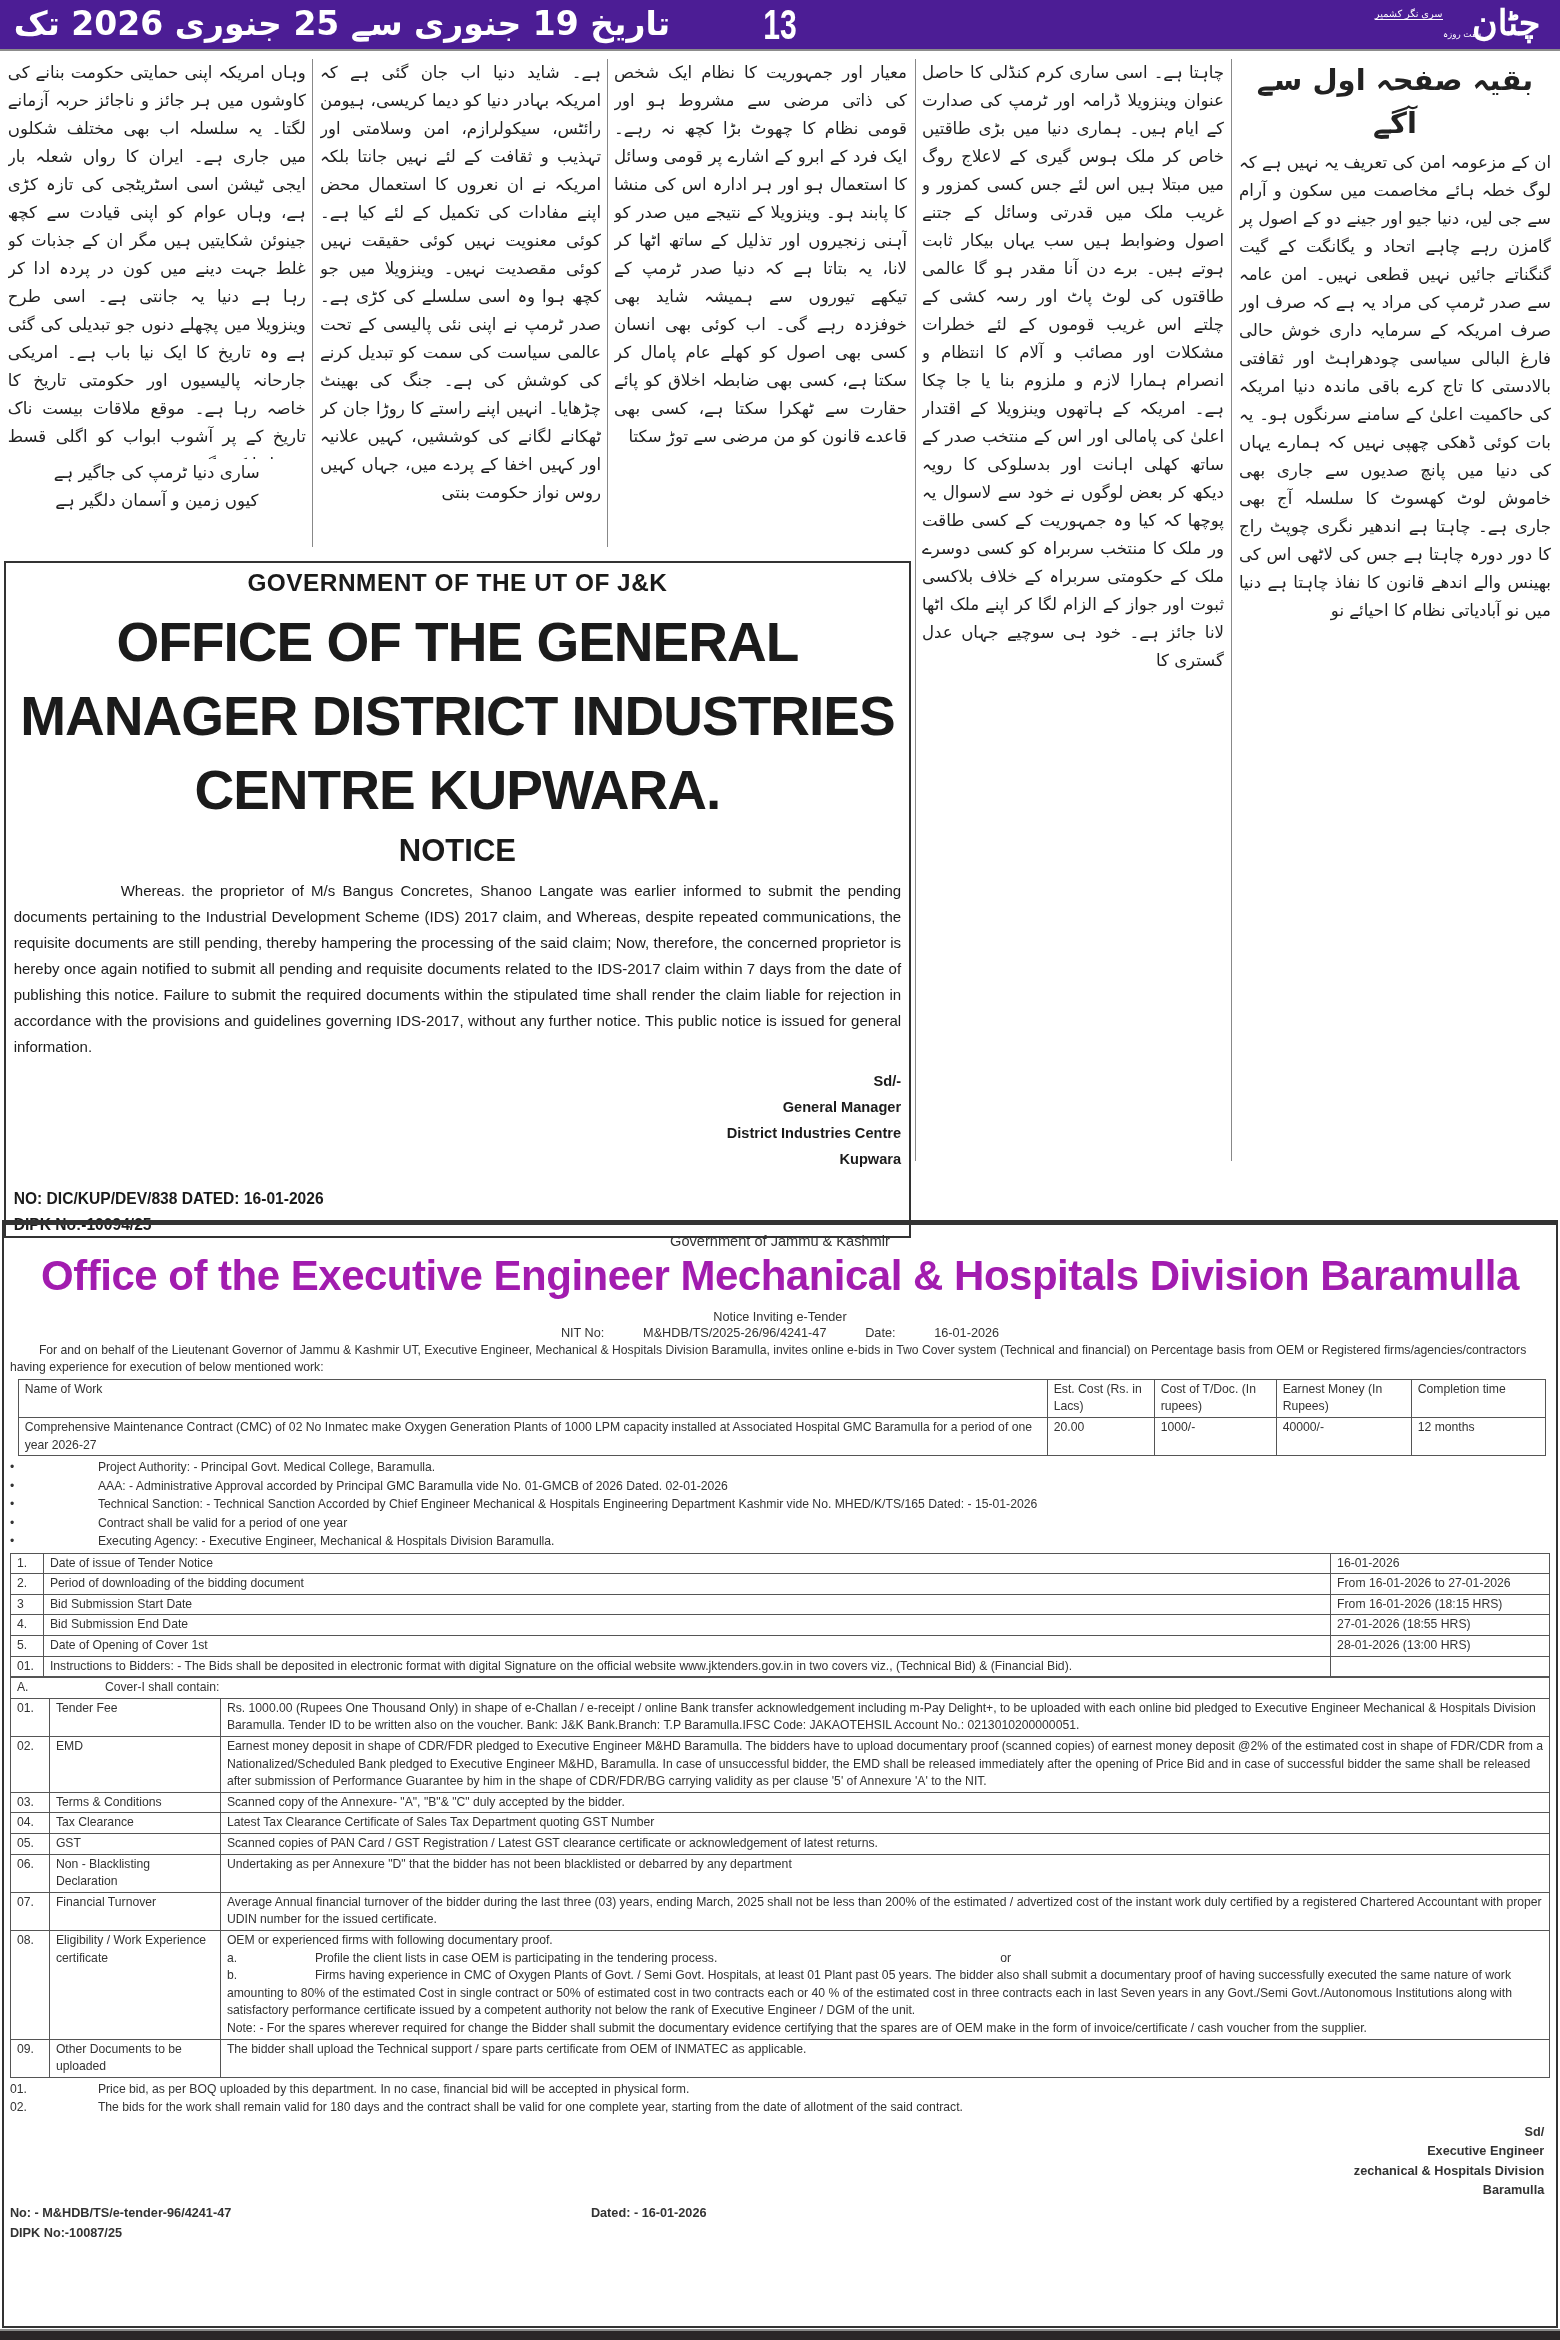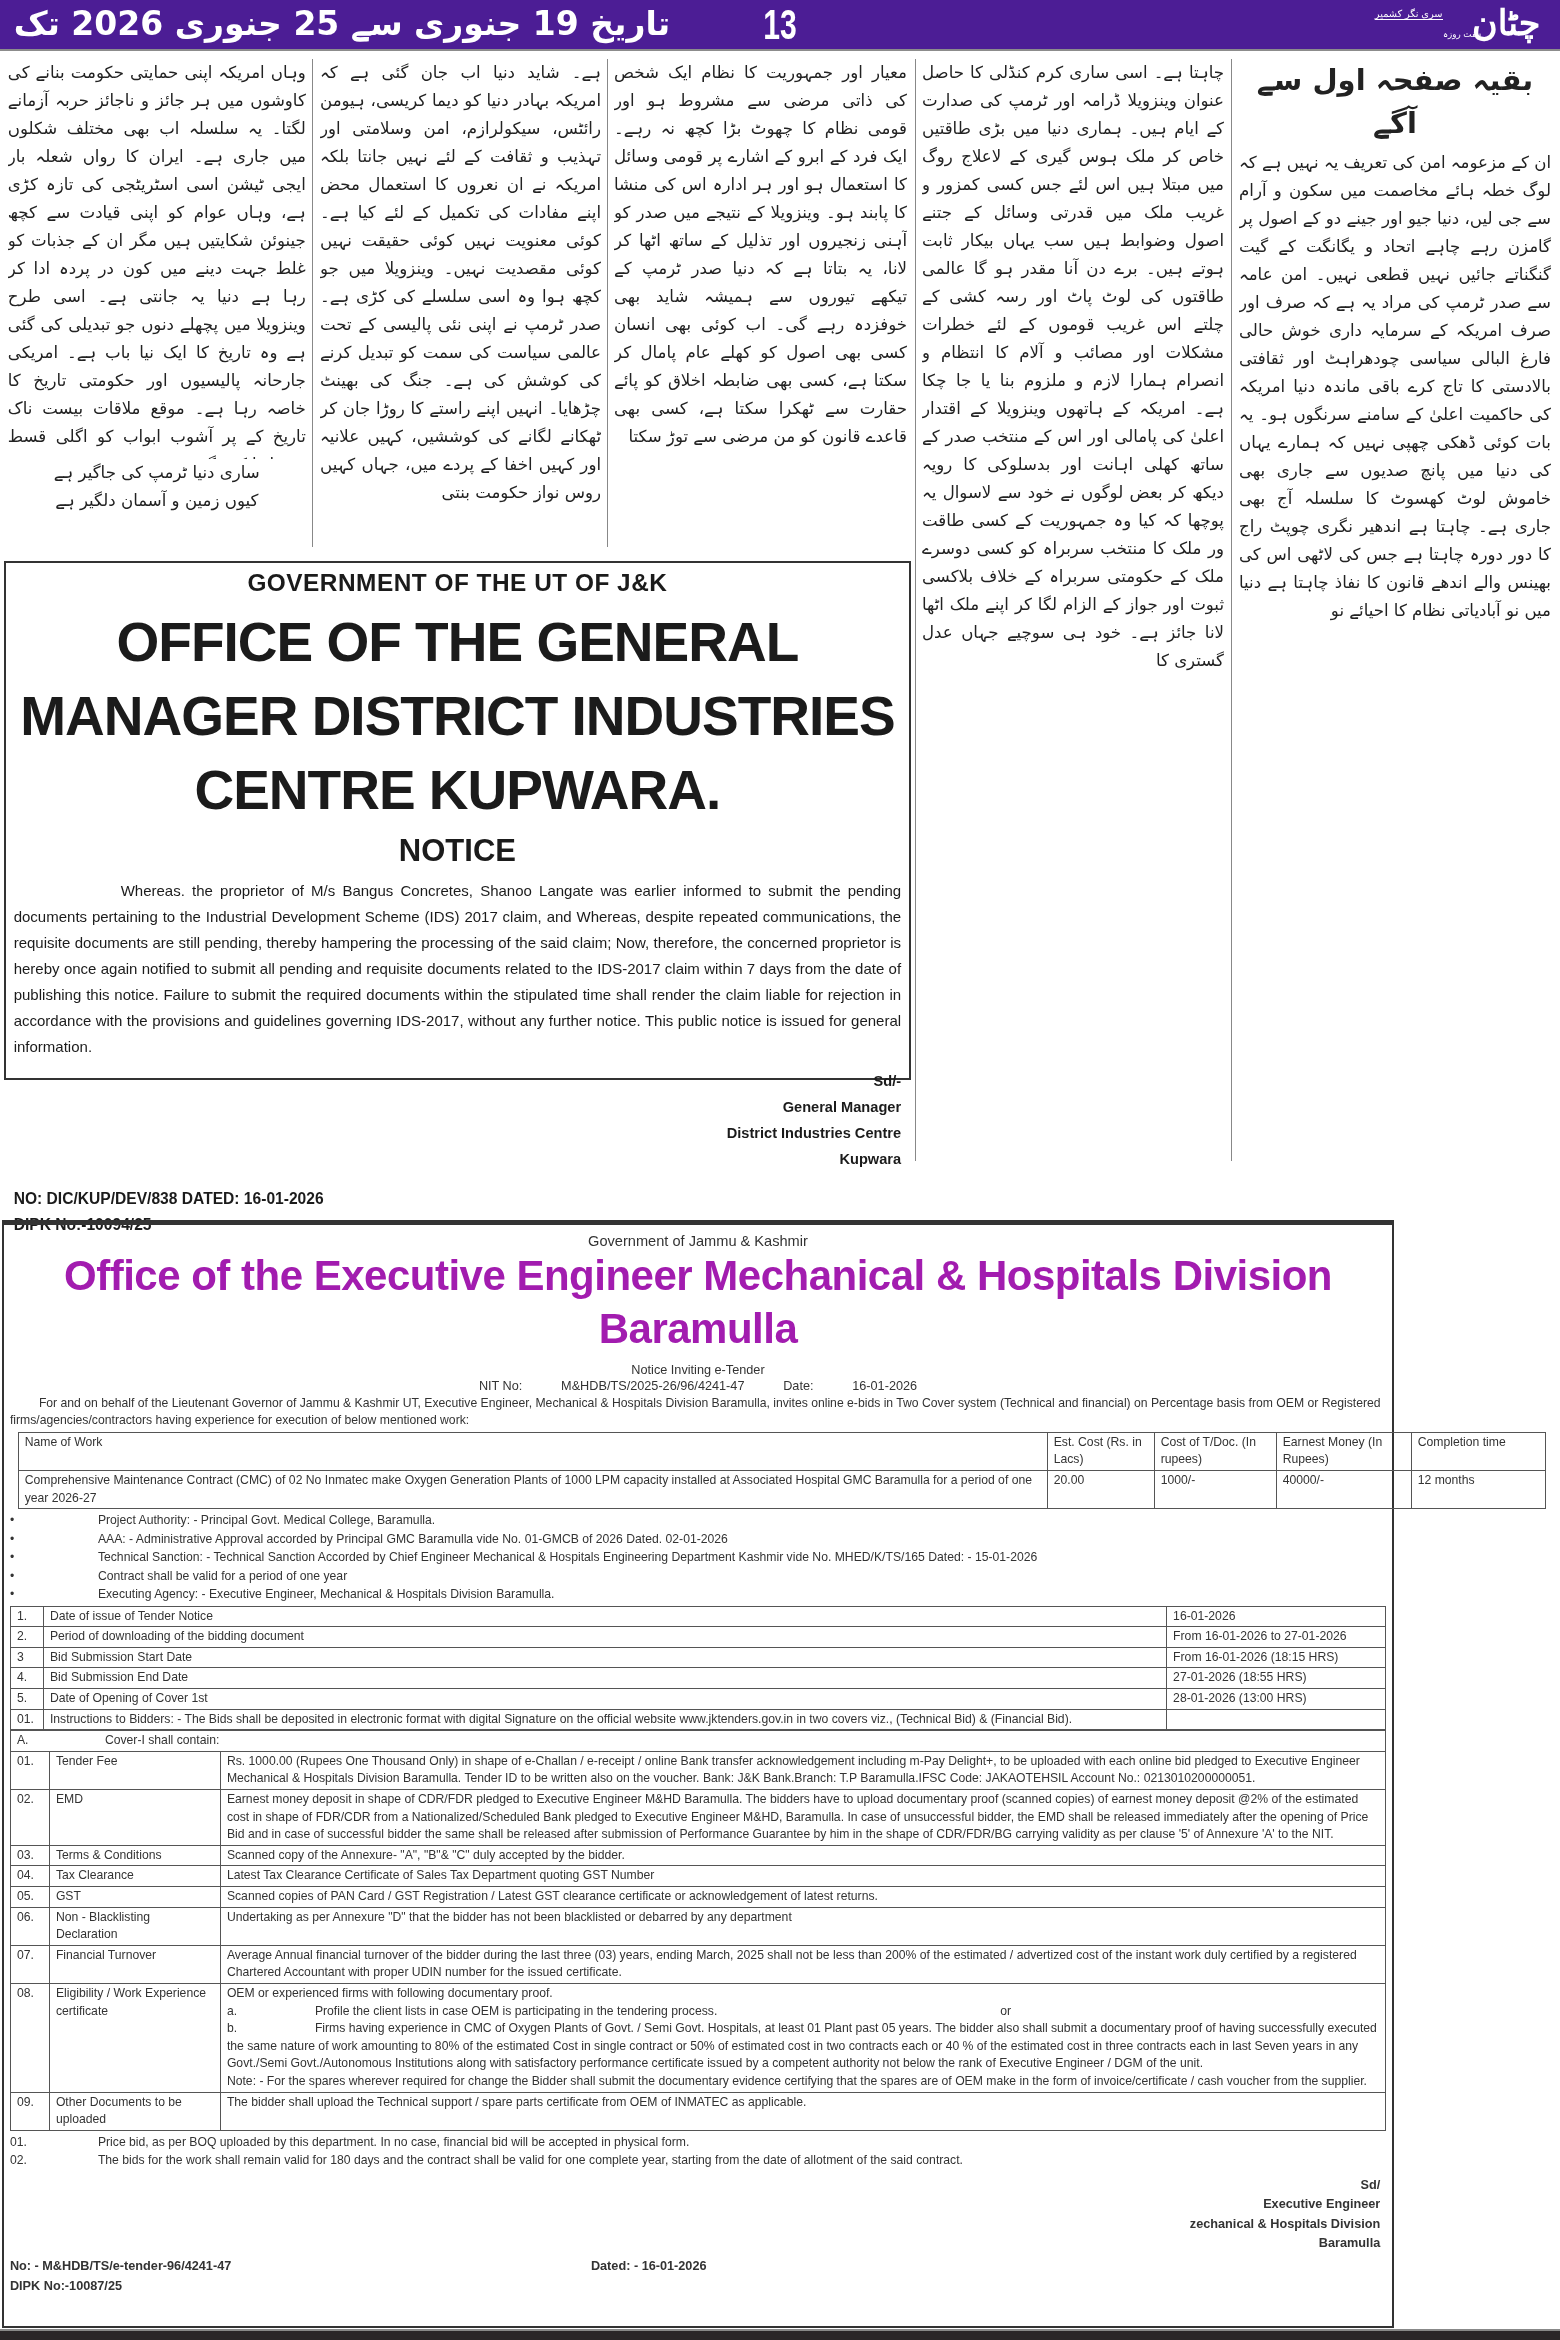--- a/index.html
+++ b/index.html
@@ -10,29 +10,29 @@
   .mh-logo { position: absolute; right: 19.5px; top: 2px; text-align: right; }
   .mh-logo .brand { font-size: 35px; font-weight: bold; font-family: "DejaVu Serif", serif; }
   .mh-logo .sub { position: absolute; right: 98px; top: 5.9px; font-size: 9.8px; border-bottom: 1px solid #fff; white-space: nowrap; }
   .mh-logo .weekly { position: absolute; right: 59px; top: 27px; font-size: 8.8px; white-space: nowrap; }
 
   .urdu-area { position: absolute; top: 59px; left: 0; width: 1560px; }
   .ucol { position: absolute; direction: rtl; text-align: justify; font-family: "DejaVu Sans", sans-serif; font-size: 16.6px; line-height: 28px; color: #222; overflow: hidden; }
   .ucol .uhead { text-align: center; font-size: 29px; font-weight: bold; line-height: 43px; margin-bottom: 3.9px; }
   .coldiv { position: absolute; width: 1px; background: #888; }
 
-  .box1 { position: absolute; left: 3.9px; top: 561px; width: 907px; height: 519px; border: 2px solid #333; padding: 5.9px 7.8px; }
+  .box1 { position: absolute; left: 3.9px; top: 561px; width: 907px; height: 677px; border: 2px solid #333; padding: 5.9px 7.8px; }
   .b1-gov { text-align: center; font-size: 24.4px; font-weight: bold; letter-spacing: 0.5px; }
   .b1-title { text-align: center; font-size: 55px; font-weight: bold; line-height: 74px; letter-spacing: -1px; margin-top: 7.8px; }
   .b1-notice { text-align: center; font-size: 31px; font-weight: bold; margin-top: 5.9px; }
   .b1-body { font-size: 15px; line-height: 26px; text-align: justify; margin-top: 9.8px; text-indent: 107px; }
   .b1-sign { text-align: right; font-size: 14.6px; font-weight: bold; line-height: 26px; margin-top: 7.8px; }
   .b1-ref { font-size: 15.6px; font-weight: bold; line-height: 26px; margin-top: 13.7px; }
 
-  .box2 { position: absolute; left: 2px; top: 1220px; width: 1392px; height: 1108px; border: 2px solid #333; border-top: 5.9px solid #333; padding: 0 5.9px; font-size: 12.2px; color: #333; }
+  .box2 { position: absolute; left: 2px; top: 1220px; width: 1556px; height: 1108px; border: 2px solid #333; border-top: 5.9px solid #333; padding: 0 5.9px; font-size: 12.2px; color: #333; }
   .b2-gov { text-align: center; font-size: 14.6px; margin-top: 7.8px; }
   .b2-title { text-align: center; font-size: 42px; font-weight: bold; line-height: 53px; letter-spacing: -0.5px; color: #a21caf; }
   .b2-nit-h { text-align: center; font-size: 12.7px; margin-top: 7.8px; }
   .b2-nit { text-align: center; font-size: 12.7px; margin-top: 2px; }
   .b2-nit span { margin: 0 17.6px; }
   .b2-intro { font-size: 12.2px; line-height: 17.6px; text-indent: 29px; margin-top: 2px; }
   table { border-collapse: collapse; width: 100%; }
   td, th { border: 1px solid #555; padding: 1px 6px; font-size: 12.2px; font-weight: normal; text-align: left; vertical-align: top; line-height: 17.6px; margin-top: 48px; }
   .t-work { margin-top: 2px; width: 1528px; margin-left: 7.8px; }
   .bullets { list-style: none; margin: 2px 0 2px 0; }

